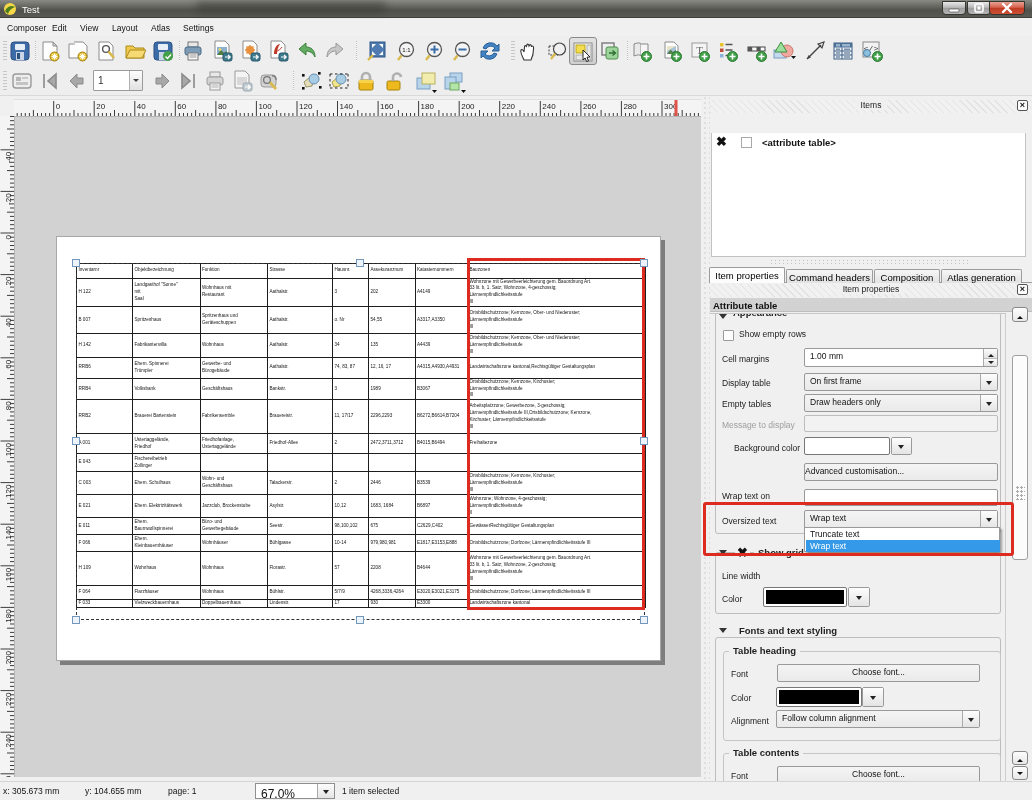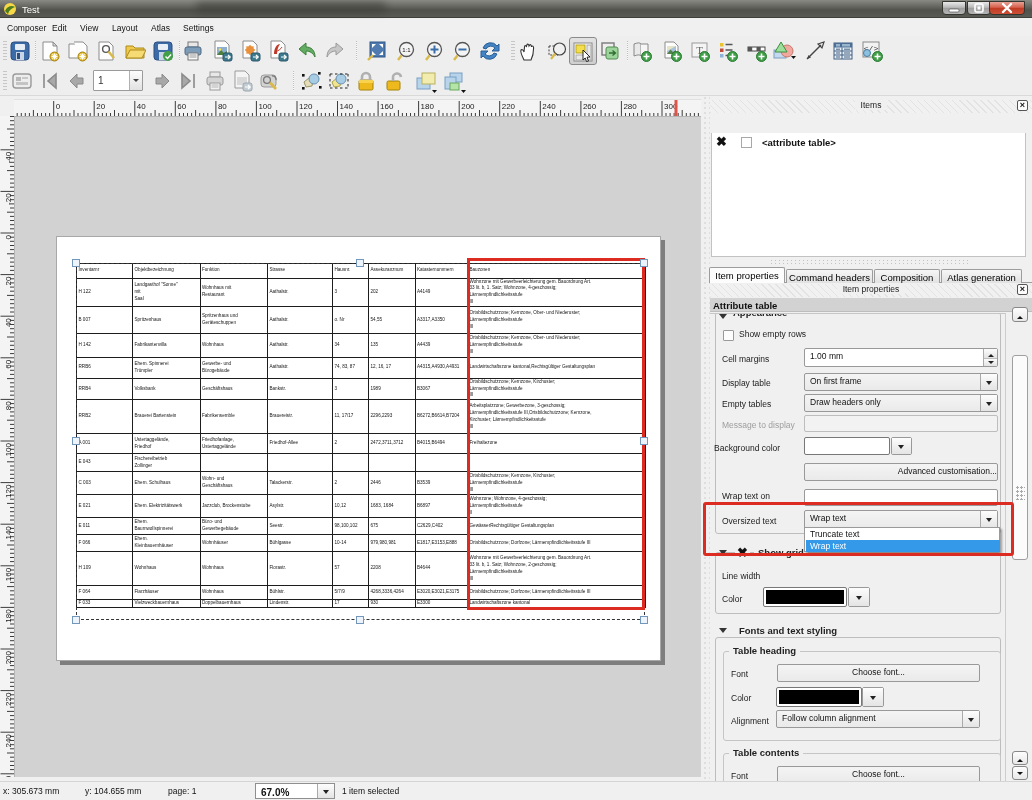--- a/index.html
+++ b/index.html
@@ -50,21 +50,21 @@
 #ctab td { border:1px solid #1d1d1d; padding:0 1.5px; vertical-align:middle; overflow:hidden; white-space:nowrap; }
 #ctab .wrap { white-space:normal; }
 #dash { position:absolute; left:18.5px; top:25.5px; width:569px; height:357px; border:1px dashed #333; }
 .hdl { position:absolute; width:8px; height:8px; background:#edf3fb; border:1px solid #7397bb; }
 #redrect1 { position:absolute; left:410px; top:20.5px; width:178px; height:352px; border:3px solid #dc2b20; }
 
 
 #status { position:absolute; left:0; top:781px; width:1032px; height:19px; background:#f0f0f0; border-top:1px solid #d5d5d5; font-size:8.5px; color:#111; }
 #status span { position:absolute; top:4px; }
 #zoomcombo { position:absolute; left:255px; top:1px; width:80px; height:16px; background:#fff; border:1px solid #8f8f8f; }
-#zoomcombo b { font-weight:bold; position:absolute; left:5px; top:3px; font-size:10px; }
+#zoomcombo b { font-weight:normal; position:absolute; left:5px; top:3px; font-size:12px; }
 .combo-arrow { position:absolute; right:0; top:0; width:17px; height:100%; border-left:1px solid #aaa;
   background:linear-gradient(#fdfdfd,#e4e4e4); }
 .combo-arrow:after { content:""; position:absolute; left:50%; top:50%; margin:-1.5px 0 0 -3.5px;
   border:3.5px solid transparent; border-top:4px solid #222; }
 
 
 #panel { position:absolute; left:710px; top:0; width:322px; height:685px; background:#f0f0f0; }
 .docktitle { position:absolute; left:0; width:322px; height:13px;
   background:#f1f1f1 repeating-linear-gradient(45deg,rgba(200,200,200,.35) 0 1px,transparent 1px 5px);
   font-size:8.5px; color:#222; text-align:center; }
@@ -757,26 +757,26 @@
             <span class="txt">On first frame</span>
             <div class="combo-arrow"></div>
           </div>
         <label class="abs" style="left:12px;top:85px">Empty tables</label>
         <div class="ctrl combo" style="left:94px;top:80px;width:194px;height:18px">
             <span class="txt">Draw headers only</span>
             <div class="combo-arrow"></div>
           </div>
         <label class="abs" style="left:12px;top:106px;color:#9d9d9d">Message to display</label>
         <div class="ctrl" style="left:94px;top:101px;width:194px;height:17px;background:#f2f2f2;border-color:#bdbdbd"></div>
-        <label class="abs" style="left:4px;top:129px">Background color</label>
+        <label class="abs" style="left:24px;top:129px">Background color</label>
         <div class="ctrl" style="left:94px;top:123px;width:86px;height:18px;background:#fff;border-color:#777"></div>
         <div class="ctrl combo" style="left:181px;top:123px;width:21px;height:18px">
             <div class="combo-arrow" style="border-left:none;width:100%"></div>
           </div>
-        <div class="ctrl combo btn" style="left:94px;top:149px;width:194px;height:18px;text-align:right;padding-top:2px">Advanced customisation...</div>
+        <div class="ctrl combo btn" style="left:94px;top:149px;width:194px;height:18px;text-align:left;padding-top:2px">Advanced customisation...</div>
         <label class="abs" style="left:12px;top:177px">Wrap text on</label>
         <div class="ctrl" style="left:94px;top:175px;width:194px;height:17px"></div>
         <label class="abs" style="left:12px;top:202px">Oversized text</label>
         <div class="ctrl combo" style="left:94px;top:196px;width:194px;height:19px">
             <span class="txt">Wrap text</span>
             <div class="combo-arrow"></div>
           </div>
 
         <div class="abs" style="left:94px;top:213px;width:196px;height:25px;background:#fff;border:1px solid #9a9a9a;box-shadow:2px 2px 2px rgba(90,90,90,.55);z-index:5">
           <div class="abs" style="left:1px;top:0px;width:194px;height:12px;font-size:8.5px;color:#111;padding-left:4px;padding-top:1px">Truncate text</div>

